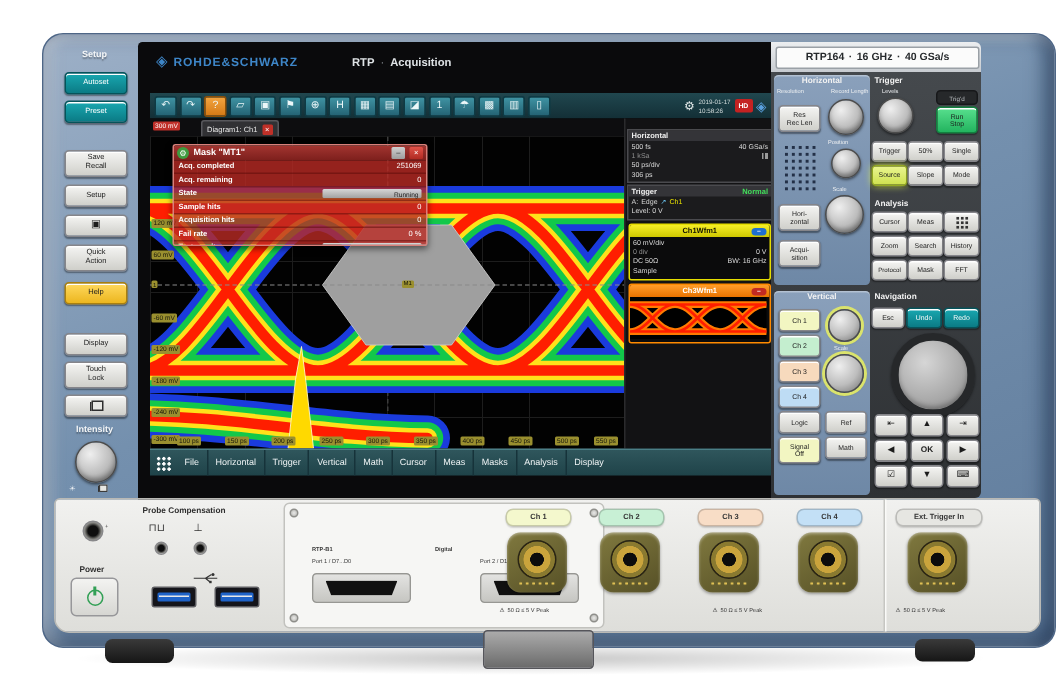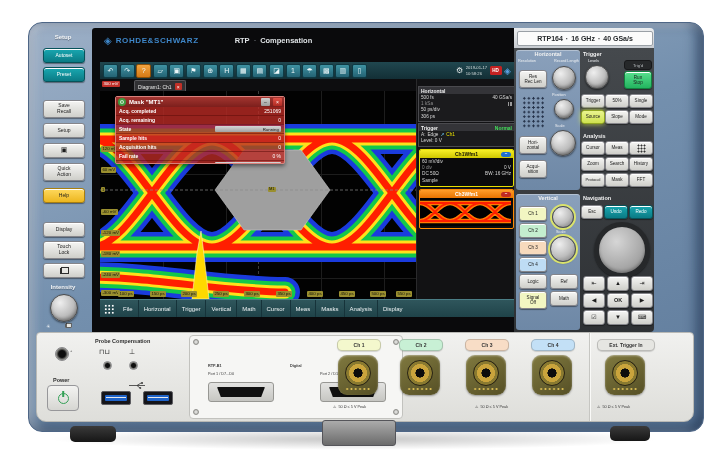--- a/index.html
+++ b/index.html
@@ -123,21 +123,21 @@
   <div class="a shadow"></div>
   <div class="a chassis"></div>
 
   <div class="a bezel">
     <div class="a fx" style="left:12px;top:7px;gap:4px;">
       <span class="logo-glyph">◈</span>
       <span class="brand">ROHDE&amp;SCHWARZ</span>
       <span style="width:28px;"></span>
       <span class="prodname">RTP</span>
       <span class="prodsep">·</span>
-      <span class="prodname">Compensation</span>
+      <span class="prodname">Acquisition</span>
     </div>
   </div>
 
   <div class="a badge">
     <div class="a badge-inner">
       <span>RTP164</span>
       <span>·</span>
       <span>16 GHz</span>
       <span>·</span>
       <span>40 GSa/s</span>

